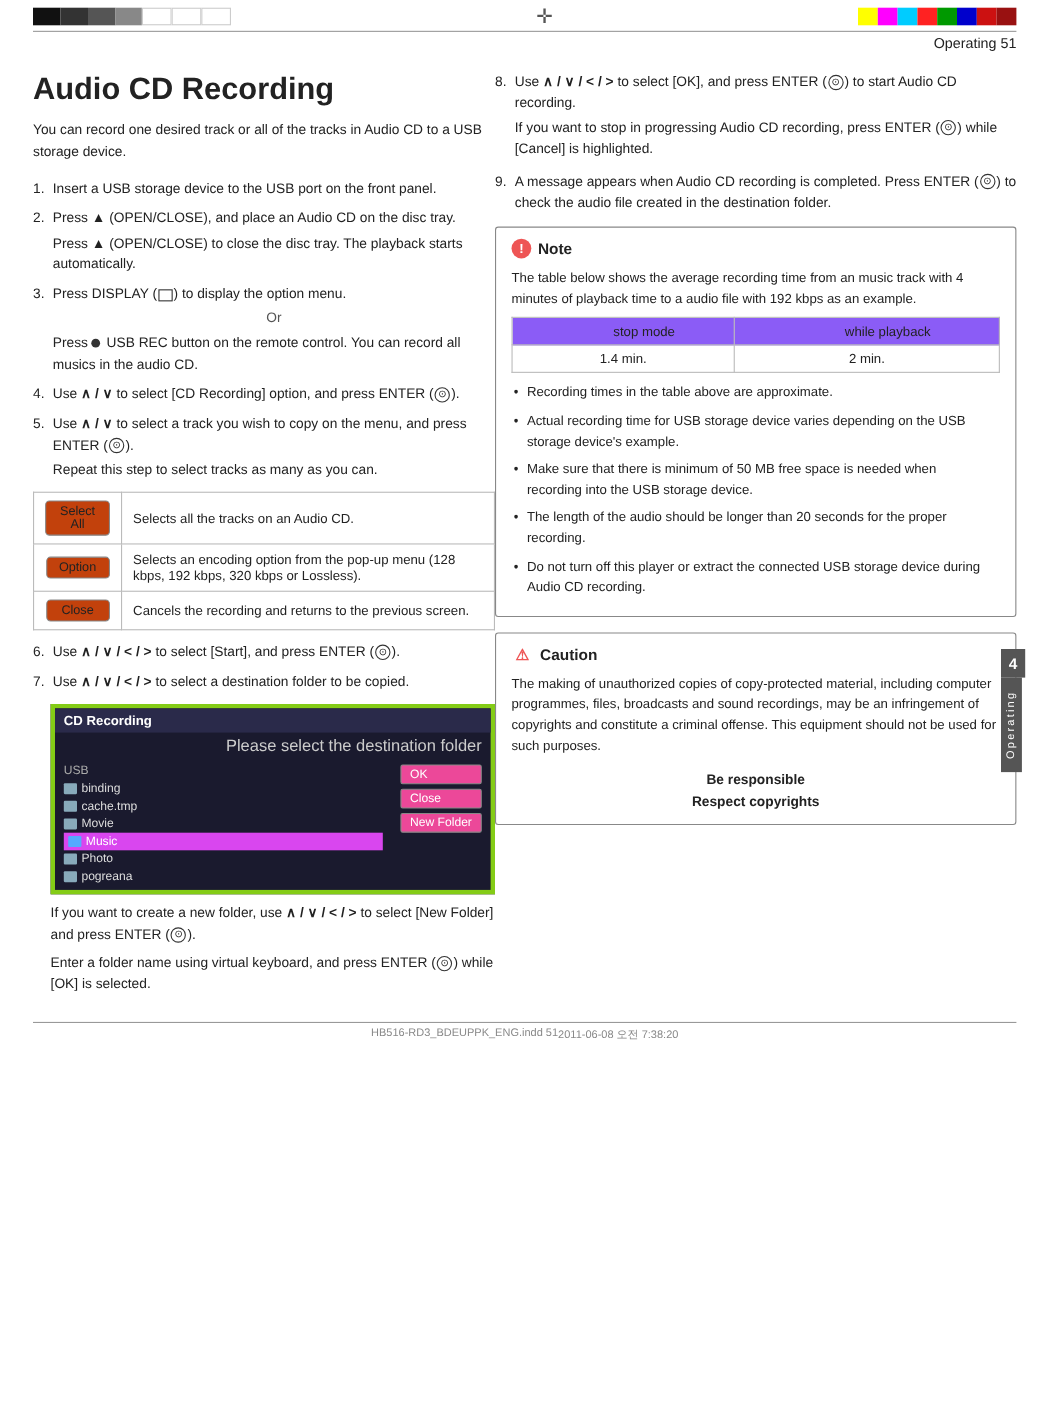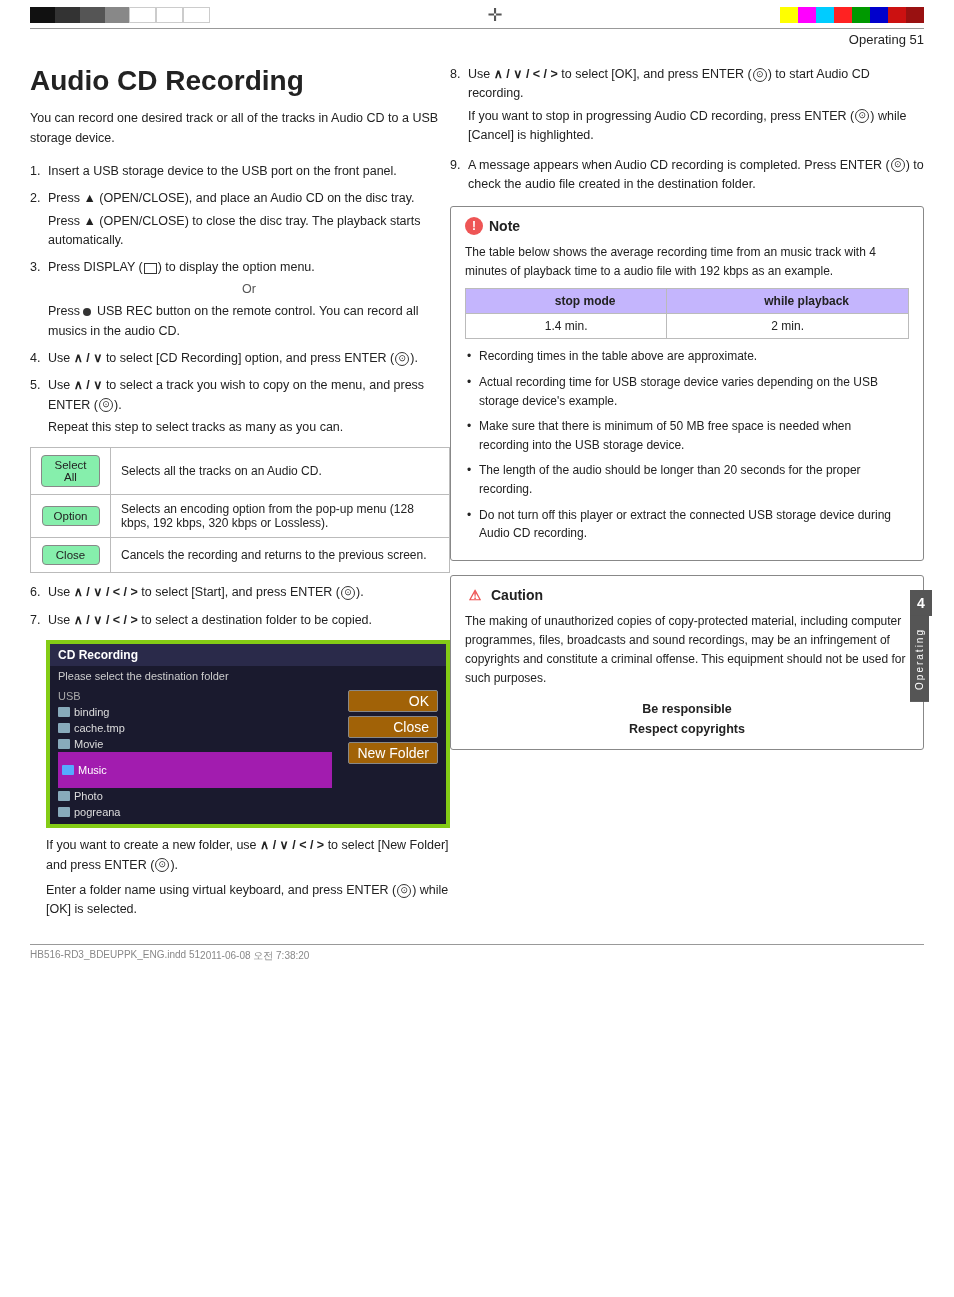--- a/index.html
+++ b/index.html
@@ -125,21 +125,21 @@
     .btn-cell {
       width: 80px;
       text-align: center;
     }
     .ui-btn {
       display: inline-block;
       border: 1px solid #888;
       border-radius: 4px;
       padding: 3px 10px;
       font-size: 11.5px;
-      background: #86efac;
+      background: #c2410c;
       min-width: 58px;
       text-align: center;
     }
     
     .screenshot-box {
       border: 4px solid #84cc16;
       margin: 10px 0;
       padding: 0;
       font-size: 11px;
       background: #1a1a2e;
@@ -149,23 +149,23 @@
     }
     .screenshot-title-bar {
       background: #2a2a4a;
       color: #fff;
       font-size: 12px;
       padding: 4px 8px;
       font-weight: bold;
     }
     .screenshot-subtitle {
       color: #ccc;
-      font-size: 11px;
+      font-size: 15px;
       padding: 4px 8px;
-      text-align: left;
+      text-align: right;
     }
     .screenshot-right {
       display: flex;
       flex-direction: column;
       gap: 4px;
       padding-left: 8px;
     }
     .file-list {
       list-style: none;
       padding: 0;
@@ -173,39 +173,39 @@
     }
     .file-list li {
       display: flex;
       align-items: center;
       gap: 4px;
       padding: 2px 0;
       font-size: 11px;
       color: #ddd;
     }
     .file-list li.selected {
-      background: #a21caf;
+      background: #d946ef;
       color: #fff;
-      padding: 12px 4px;
+      padding: 2px 4px;
     }
     .file-icon {
       width: 12px;
       height: 10px;
       display: inline-block;
       background: #8ab;
       border-radius: 1px;
     }
     .ss-btn {
-      background: #a16207;
+      background: #ec4899;
       color: #fff;
       border: 1px solid #888;
       border-radius: 2px;
       padding: 2px 8px;
-      font-size: 14px;
-      text-align: right;
+      font-size: 11px;
+      text-align: left;
     }
     .screenshot-footer {
       display: flex;
       justify-content: center;
       gap: 16px;
       padding: 4px 8px;
       font-size: 10px;
       color: #aaa;
       border-top: 1px solid #444;
     }
@@ -248,22 +248,22 @@
       border-collapse: collapse;
       margin: 8px 0;
     }
     .note-table th, .note-table td {
       border: 1px solid #bbb;
       padding: 5px 10px;
       font-size: 12px;
       text-align: center;
     }
     .note-table th {
-      background: #c4b5fd;
-      font-weight: bold;
+      background: #8b5cf6;
+      font-weight: normal;
       padding-left: 48px;
     }
     .note-bullets {
       margin: 8px 10px 0 0;
       padding-left: 0;
       list-style: none;
     }
     .note-bullets li {
       font-size: 12px;
       line-height: 1.55;
@@ -309,21 +309,21 @@
       text-align: center;
       font-weight: bold;
       font-size: 12.5px;
       line-height: 1.6;
     }
     
     .footer {
       border-top: 1px solid #999;
       margin: 8px 30px 0 30px;
       display: flex;
-      justify-content: flex-start;
+      justify-content: center;
       padding-top: 4px;
       font-size: 10px;
       color: #888;
     }
     .enter-sym {
       display: inline-flex;
       align-items: center;
       justify-content: center;
       width: 14px;
       height: 14px;

